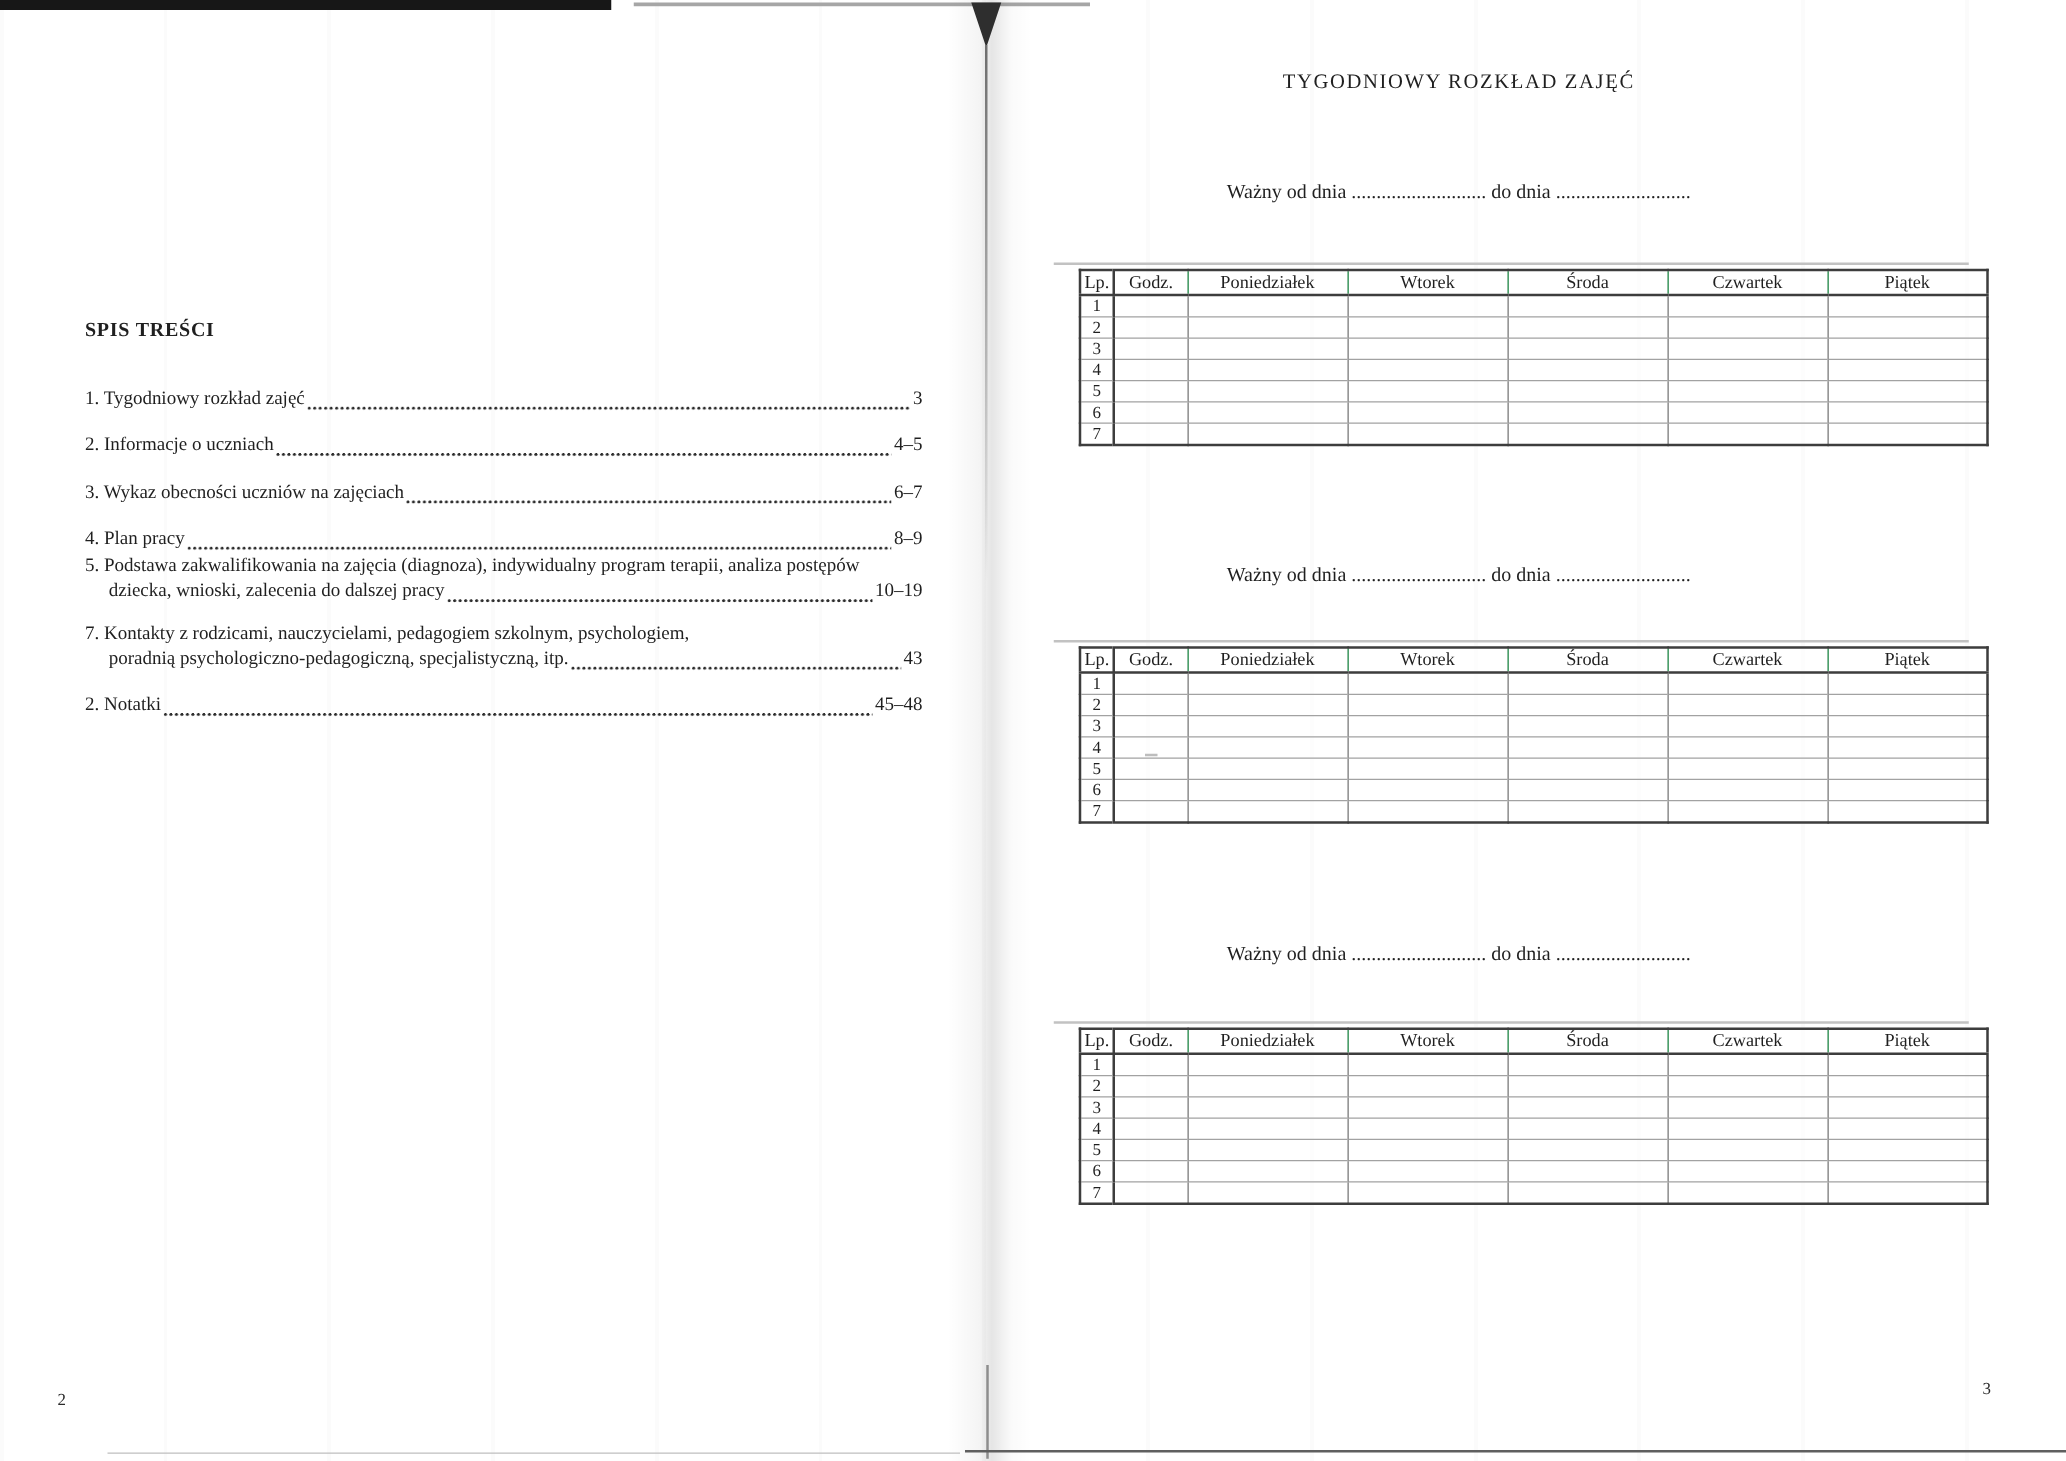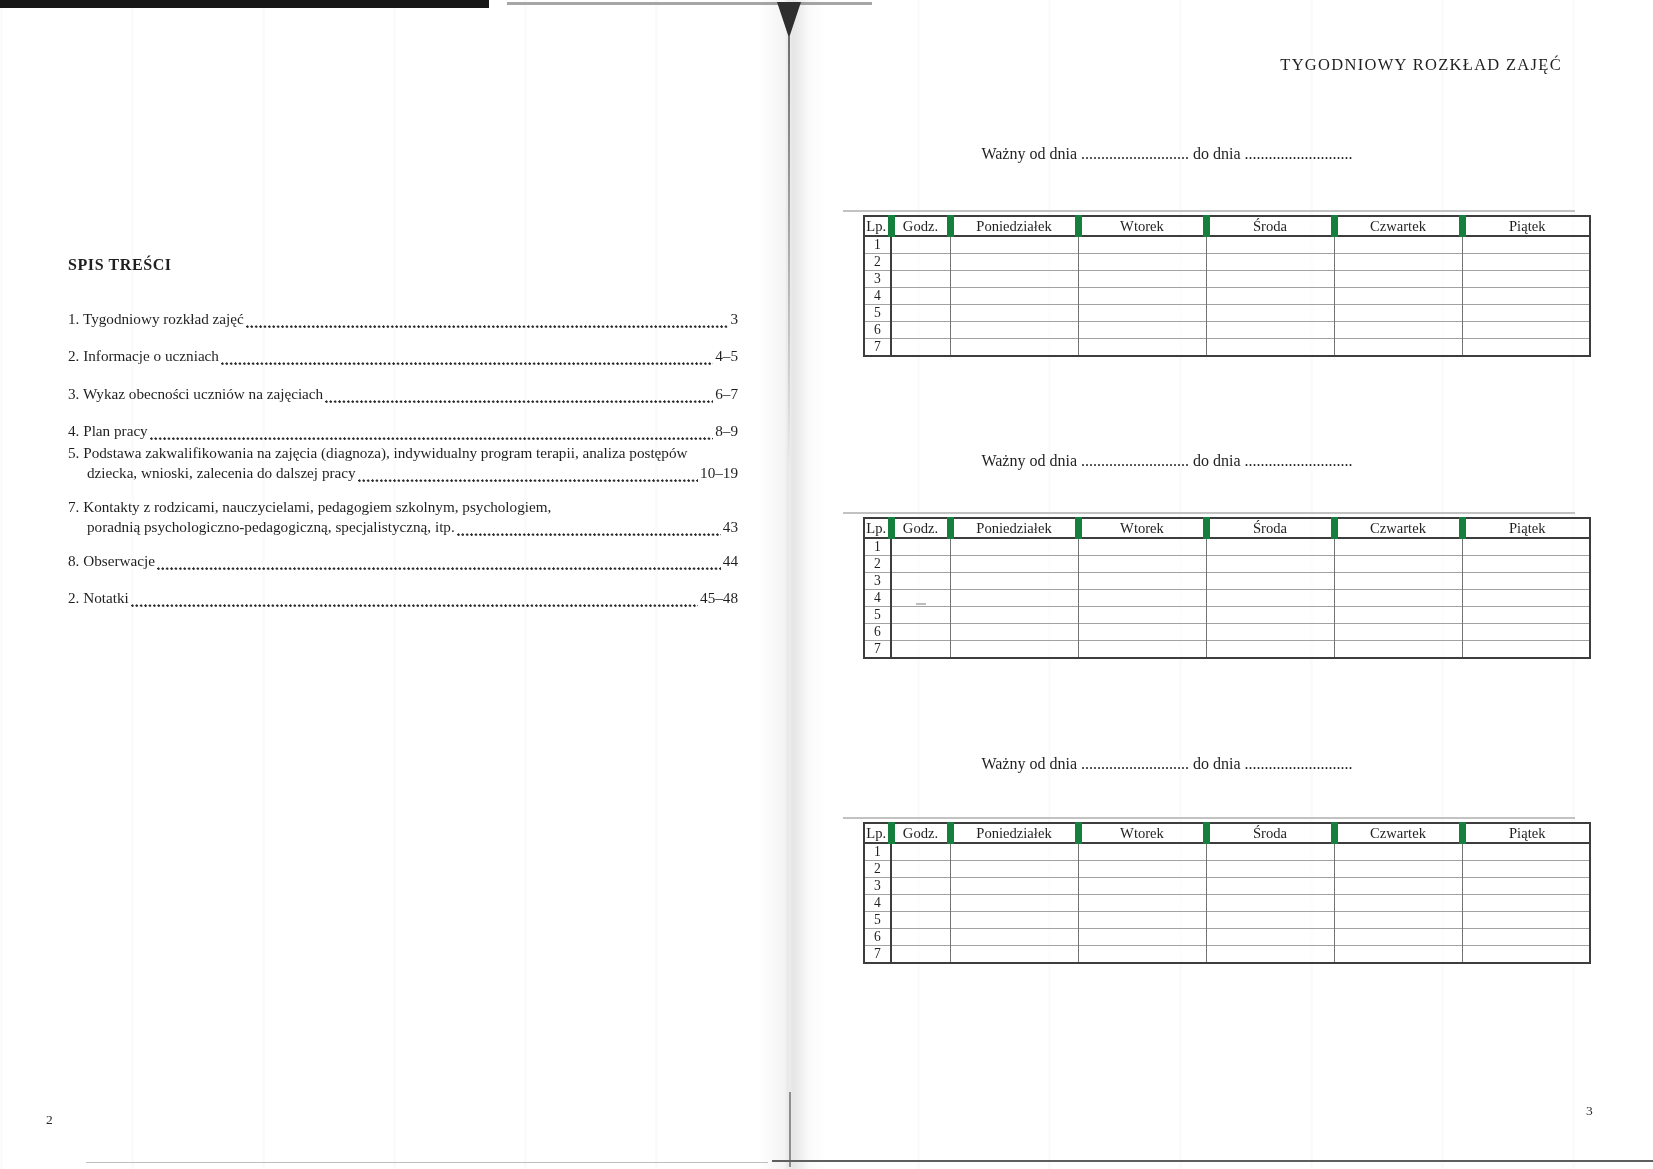--- a/index.html
+++ b/index.html
@@ -48,33 +48,33 @@
   .toc-pages { white-space: nowrap; }
   .leader { flex: 1; min-width: 18px; margin: 0 2px; align-self: flex-end; height: 5px;
     background-image: radial-gradient(circle at 1.4px 2.6px, #2c2c2c 1.05px, rgba(0,0,0,0) 1.4px);
     background-size: 4.4px 5px; background-repeat: repeat-x; }
   .page-num { position: absolute; font-size: 13.5px; color: #2a2a2a; }
   .page-num-left  { left: 46px; top: 1112px; }
   .page-num-right { left: 1586px; top: 1103px; }
 
   
   .right-page { position: absolute; left: 772px; top: 0; width: 881px; height: 1169px; }
-  .rp-title { position: absolute; left: 0; top: 55px; width: 790px; text-align: right;
+  .rp-title { position: absolute; left: 0; top: 55px; width: 790px; text-align: center;
               font-size: 16.5px; letter-spacing: 1.3px; white-space: nowrap; }
   .valid-line { position: absolute; left: 0; width: 790px; text-align: center;
                 font-size: 16px; white-space: nowrap; }
   .valid-1 { top: 145px; } .valid-2 { top: 452px; } .valid-3 { top: 755px; }
 
   .table-wrap { position: absolute; left: 71px; width: 732px;
                 border-top: 2px solid #c2c2c2; padding-top: 3px; }
   table.sched-table { border-collapse: collapse; table-layout: fixed; width: 726px;
                       border: 2px solid #3d3d3d; background: rgba(255,255,255,0.6); margin-left: 20px; }
   .sched-table th { font-weight: 400; font-size: 14.6px; height: 20px; padding: 0 1px;
                     text-align: center; border-bottom: 2px solid #3d3d3d;
-                    border-left: 7px solid #15803d; white-space: nowrap; overflow: hidden; }
+                    border-left: 1px solid #15803d; white-space: nowrap; overflow: hidden; }
   .sched-table td { height: 15px; padding: 0; font-size: 13.4px; text-align: center;
                     border-left: 1px solid #757575; border-top: 1px solid #a2a2a2; }
   .sched-table th.c0, .sched-table td.c0 { border-left: none; border-right: 2px solid #3d3d3d; }
   .sched-table td.c0 { font-size: 13.6px; }
 </style>
 </head>
 <body>
 
 <div class="scan-bands"></div>
 
@@ -127,27 +127,20 @@
             <span class="leader"></span>
             <span class="toc-pages">10–19</span>
           </div>
         </div>
         <div class="toc-item" style="margin-top: 14px;">
           <div class="toc-line1">7. Kontakty z rodzicami, nauczycielami, pedagogiem szkolnym, psychologiem,</div>
           <div class="toc-row indent">
             <span class="toc-text">poradnią psychologiczno-pedagogiczną, specjalistyczną, itp.</span>
             <span class="leader"></span>
             <span class="toc-pages">43</span>
-          </div>
-        </div>
-        <div class="toc-item" style="margin-top: 14px;">
-          <div class="toc-row">
-            <span class="toc-text">8. Obserwacje</span>
-            <span class="leader"></span>
-            <span class="toc-pages">44</span>
           </div>
         </div>
         <div class="toc-item" style="margin-top: 17px;">
           <div class="toc-row">
             <span class="toc-text">2. Notatki</span>
             <span class="leader"></span>
             <span class="toc-pages">45–48</span>
           </div>
         </div>
       </div>

